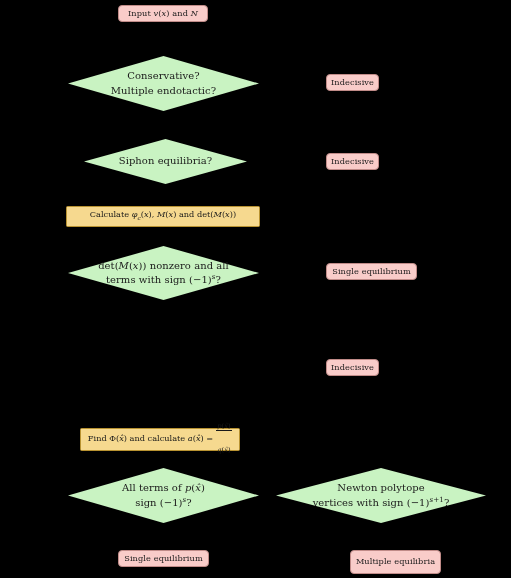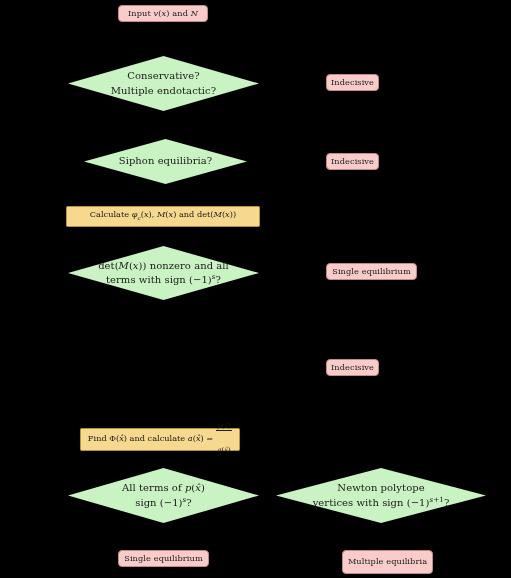--- a/index.html
+++ b/index.html
@@ -181,17 +181,17 @@
     <span class="dlabel">
       Newton polytope<br>
       vertices with sign (−1)<sup><span class="mathvar">s</span>+1</sup>?
     </span>
   </div>
 
   <div class="node term" style="left:118px; top:550px; width:91px; height:17px;">
     <span>Single equilibrium</span>
   </div>
 
-  <div class="node term" style="left:342px; top:550px; width:91px; height:24px;">
+  <div class="node term" style="left:350px; top:550px; width:91px; height:24px;">
     <span>Multiple equilibria</span>
   </div>
 
 </div>
 
 </body></html>

